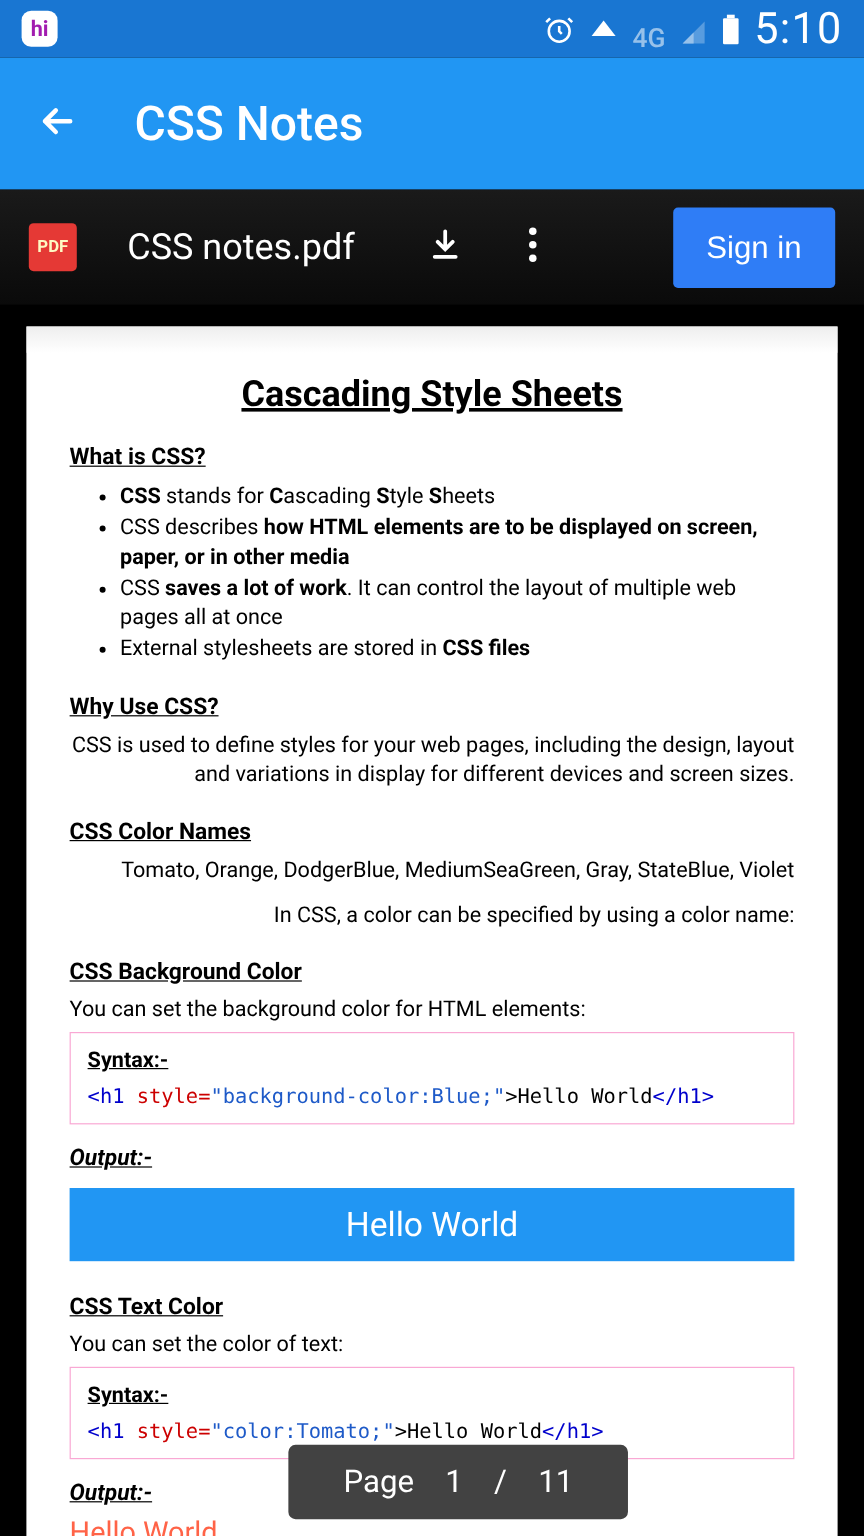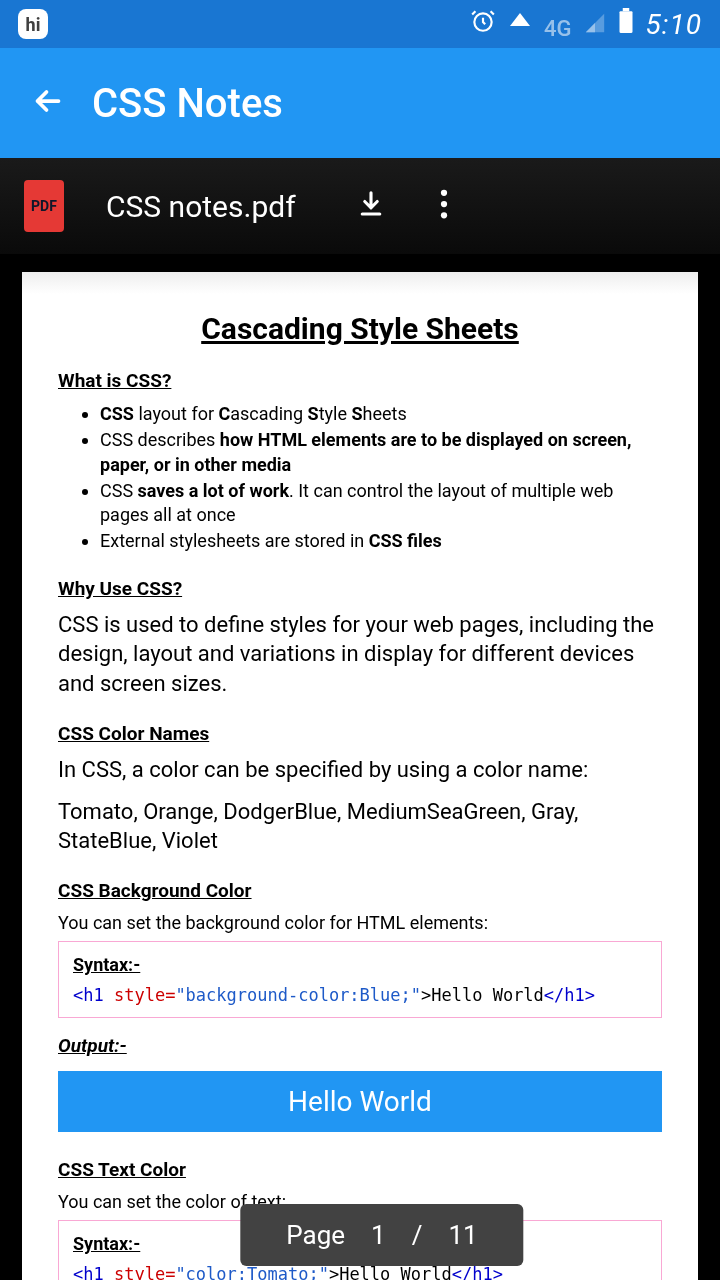--- a/index.html
+++ b/index.html
@@ -1,39 +1,39 @@
 <!DOCTYPE html>
 <html><head>
 <meta charset="utf-8">
 <style>
   * { margin:0; padding:0; box-sizing:border-box; }
   html,body { width:720px; height:1280px; font-family:Roboto,Arial,sans-serif; overflow:hidden; background:#000; }
   .status-bar { height:48px; background:#1976d2; display:flex; align-items:center; justify-content:space-between; padding:0 18px; color:#fff; }
   .status-left { display:flex; align-items:center; }
-  .hi-badge { width:30px; height:30px; background:#fff; border-radius:8px; display:flex; align-items:center; justify-content:center; color:#404040; font-weight:700; font-size:18px; }
+  .hi-badge { width:30px; height:30px; background:#fff; border-radius:8px; display:flex; align-items:center; justify-content:center; color:#a21caf; font-weight:700; font-size:18px; }
   .status-right { display:flex; align-items:flex-end; gap:12px; font-size:28px; }
   .status-right .dim { opacity:0.55; }
-  .clock { font-size:28px; letter-spacing:1px;font-style:italic; }
-  .app-bar { height:110px; background:#2196f3; display:flex; align-items:center; padding:0 30px; gap:26px; }
+  .clock { font-size:36px; letter-spacing:1px; }
+  .app-bar { height:110px; background:#2196f3; display:flex; align-items:center; padding:0 30px; gap:46px; }
   .back-arrow { color:#fff; }
   .app-title { color:#fff; font-size:40px; font-weight:500; }
   .pdf-toolbar { height:96px; background:#121212; background:linear-gradient(#1a1a1a,#0a0a0a); display:flex; align-items:center; padding:0 24px; gap:18px; }
-  .pdf-badge { width:40px; height:52px; background:#e53935; border-radius:4px; display:flex; align-items:center; justify-content:center; color:#0f172a; font-size:14px; font-weight:700; }
+  .pdf-badge { width:40px; height:40px; background:#e53935; border-radius:4px; display:flex; align-items:center; justify-content:center; color:#fef9c3; font-size:14px; font-weight:700; }
   .pdf-filename { color:#fff; font-size:30px; flex:0 0 auto; margin-right:24px;margin-left:24px; }
   .toolbar-icon { color:#fff; margin:0 18px; }
   .spacer { flex:1; }
   .signin-btn { background:#2f7df6; color:#fff; border:none; border-radius:4px; padding:18px 28px; font-size:26px; font-weight:500; }
   .doc-stage { position:relative; flex:1; background:#000; height:calc(1280px - 48px - 110px - 96px); padding:18px 22px 0 22px; }
   .page { background:#fff; height:100%; overflow:hidden; padding:33px 36px 0 36px; box-shadow:0 0 8px rgba(0,0,0,.4); position:relative; }
   .page::before { content:""; position:absolute; left:0; right:0; top:0; height:22px; background:linear-gradient(#eee,#fff); }
   .doc-title { text-align:center; font-size:30px; font-weight:700; text-decoration:underline; margin-top:6px; margin-bottom:14px; }
   .section-h { font-size:19px; font-weight:700; text-decoration:underline; margin-top:23px; margin-bottom:10px; }
   ul.bullets { list-style:disc; margin-left:42px; margin-bottom:12px; }
   ul.bullets li { font-size:18px; line-height:1.35; margin-bottom:2px; }
-  .para { font-size:22px; line-height:1.35; margin-bottom:12px; }
+  .para { font-size:18px; line-height:1.35; margin-bottom:12px;text-align:right; }
   .code-box { border:1px solid #f9a8d4; padding:12px 14px; margin-top:6px; margin-bottom:16px; }
   .syntax-lbl { font-size:18px; font-weight:700; text-decoration:underline; margin-bottom:10px; }
   .code-line { font-family:Consolas,monospace; font-size:17px; }
   .tag-blue { color:#0000cc; }
   .attr-red { color:#cc0000; }
   .val-blue { color:#1e5ac8; }
   .output-lbl { font-size:19px; font-weight:700; font-style:italic; text-decoration:underline; margin-bottom:14px; }
   .output-blue-banner { background:#2196f3; color:#fff; text-align:center; font-size:28px; padding:14px 0; margin-bottom:26px; }
   .output-tomato { color:#ff6347; font-size:24px; margin-top:8px; }
   .sub { font-size:18px; margin-bottom:8px; }
@@ -93,40 +93,41 @@
       </svg>
   </span>
   <span class="toolbar-icon">
     <svg width="8" height="30" viewBox="0 0 6 24" fill="#fff">
         <circle cx="3" cy="3" r="2.5"></circle>
         <circle cx="3" cy="12" r="2.5"></circle>
         <circle cx="3" cy="21" r="2.5"></circle>
       </svg>
   </span>
   <div class="spacer"></div>
+  <button class="signin-btn">Sign in</button>
 </div>
 
 <div class="doc-stage">
   <div class="page">
     <div class="doc-title">Cascading Style Sheets</div>
 
     <div class="section-h">What is CSS?</div>
     <ul class="bullets">
-      <li><b>CSS</b><span> layout for </span><b>C</b><span>ascading </span><b>S</b><span>tyle </span><b>S</b><span>heets</span></li>
+      <li><b>CSS</b><span> stands for </span><b>C</b><span>ascading </span><b>S</b><span>tyle </span><b>S</b><span>heets</span></li>
       <li><span>CSS describes </span><b>how HTML elements are to be displayed on screen, paper, or in other media</b></li>
       <li><span>CSS </span><b>saves a lot of work</b><span>. It can control the layout of multiple web pages all at once</span></li>
       <li><span>External stylesheets are stored in </span><b>CSS files</b></li>
     </ul>
 
     <div class="section-h">Why Use CSS?</div>
     <div class="para">CSS is used to define styles for your web pages, including the design, layout and variations in display for different devices and screen sizes.</div>
 
     <div class="section-h">CSS Color Names</div>
+    <div class="para">Tomato, Orange, DodgerBlue, MediumSeaGreen, Gray, StateBlue, Violet</div>
     <div class="para">In CSS, a color can be specified by using a color name:</div>
-    <div class="para">Tomato, Orange, DodgerBlue, MediumSeaGreen, Gray, StateBlue, Violet</div>
 
     <div class="section-h">CSS Background Color</div>
     <div class="sub">You can set the background color for HTML elements:</div>
     <div class="code-box">
       <div class="syntax-lbl">Syntax:-</div>
       <div class="code-line"><span class="tag-blue">&lt;h1 </span><span class="attr-red">style=</span><span class="val-blue">"background-color:Blue;"</span><span>&gt;Hello World</span><span class="tag-blue">&lt;/h1&gt;</span></div>
     </div>
     <div class="output-lbl">Output:-</div>
     <div class="output-blue-banner">Hello World</div>
 

